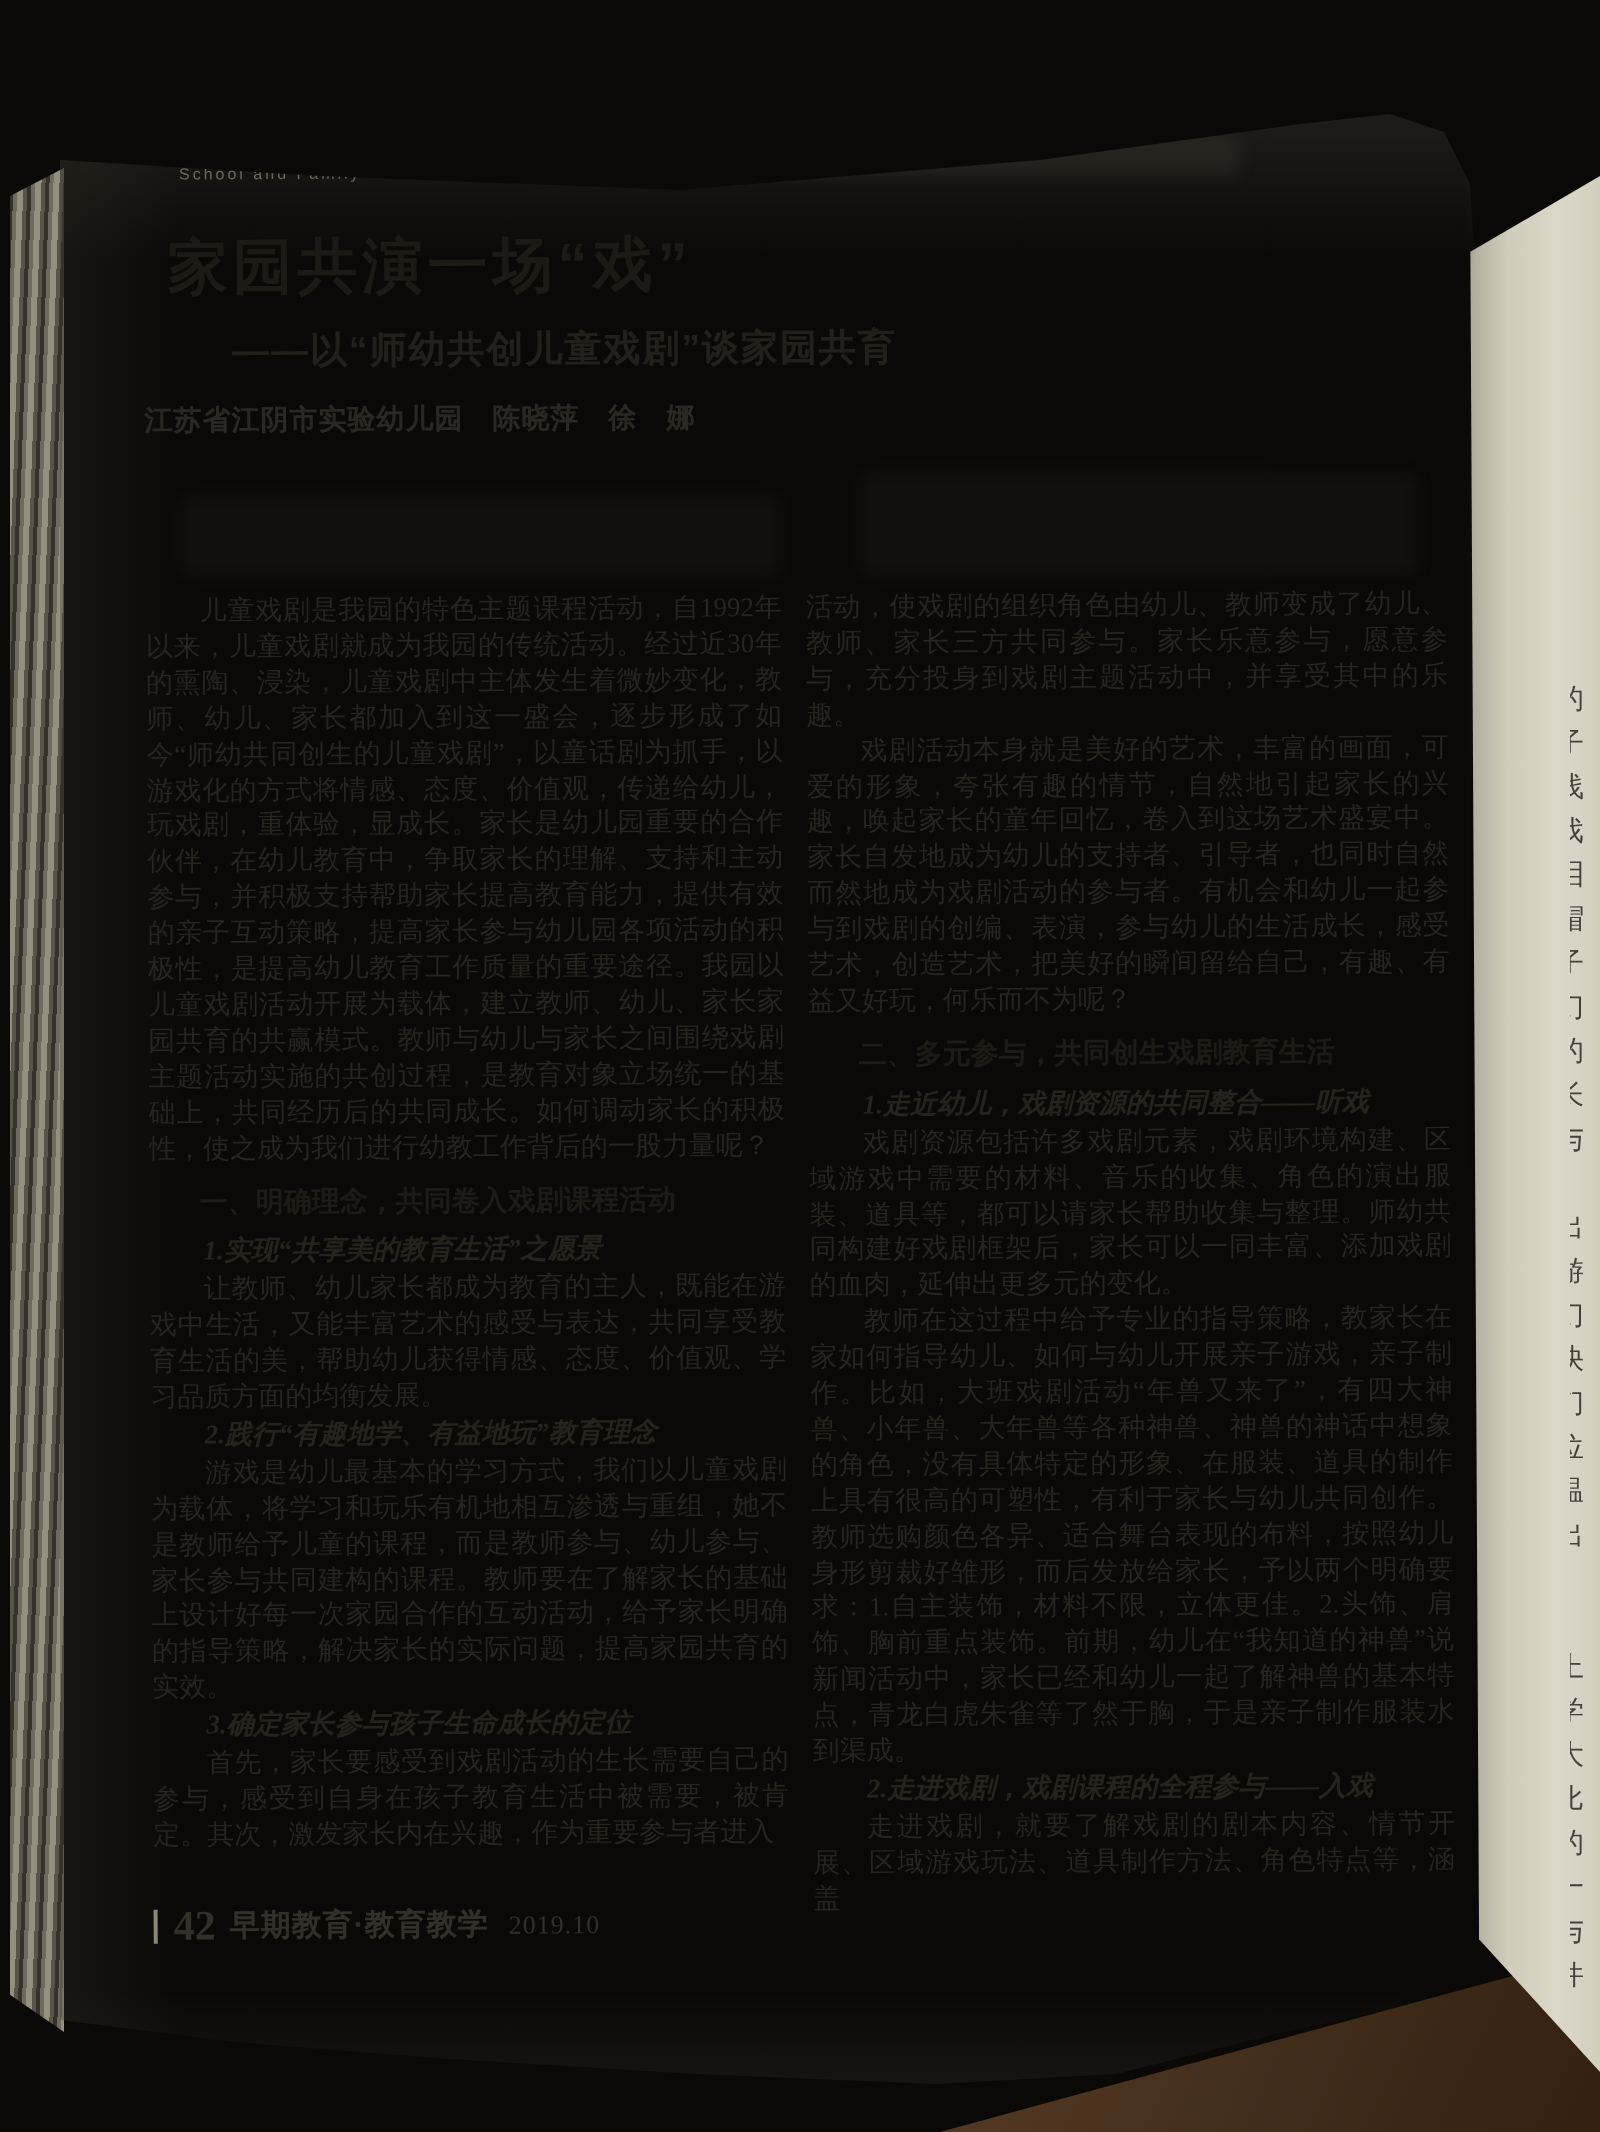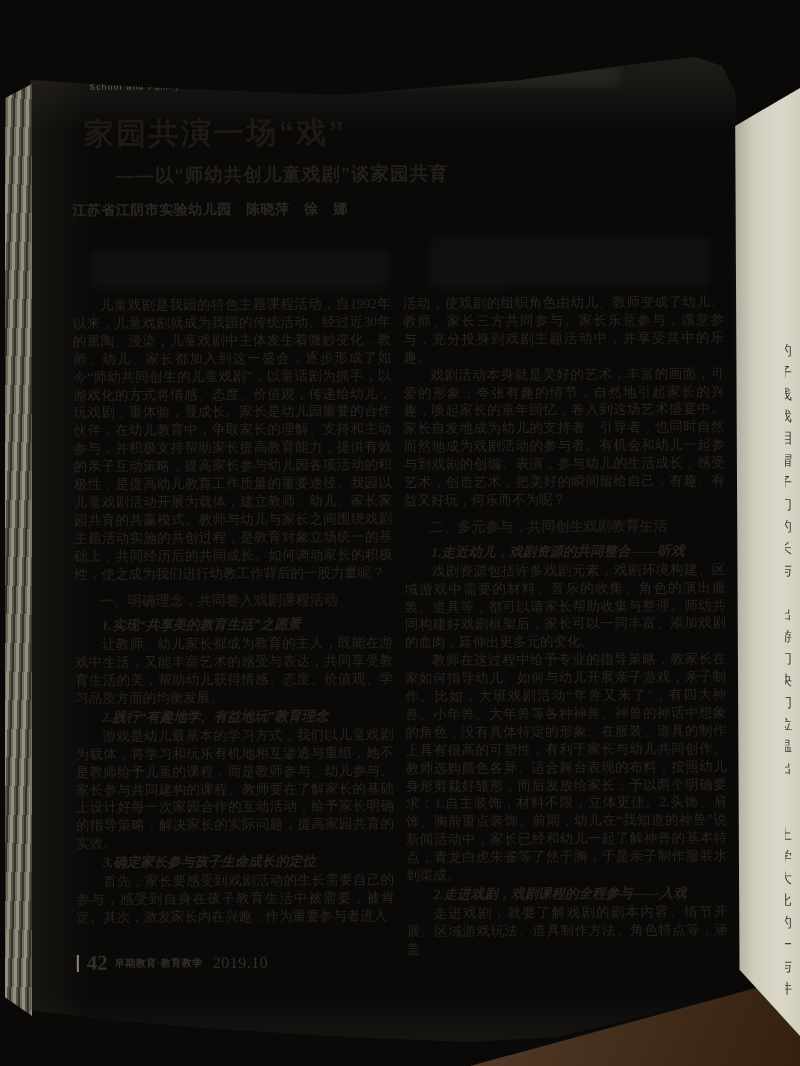--- a/index.html
+++ b/index.html
@@ -60,22 +60,22 @@
   .blk{margin:0;}
   .indent{text-indent:2em;}
   .h2{font-family:"Liberation Sans",sans-serif;font-weight:bold;font-size:14px;
       color:#1e1b16;text-indent:1.8em;margin:9px 0 7px;}
   .h3{font-style:italic;font-weight:600;text-indent:2em;color:#26221c;margin:1px 0;}
 
   
   .footer{position:absolute;left:74px;top:951px;display:flex;align-items:center;color:#33302a;}
   .f-bar{width:2px;height:17px;background:#8a8678;margin-right:8px;}
   .f-num{font-size:21px;font-weight:bold;margin-right:7px;}
-  .f-journal{font-family:"Liberation Sans",sans-serif;font-weight:bold;font-size:10px;letter-spacing:.5px;}
-  .f-issue{font-size:16px;margin-left:10px;letter-spacing:.5px;}
+  .f-journal{font-family:"Liberation Sans",sans-serif;font-weight:bold;font-size:15px;letter-spacing:.5px;}
+  .f-issue{font-size:13px;margin-left:10px;letter-spacing:.5px;}
 </style>
 </head>
 <body>
 
 <div id="stage">
 
   <div class="wood"></div>
   <div class="page-stack"></div>
 
   <div class="next-page">

